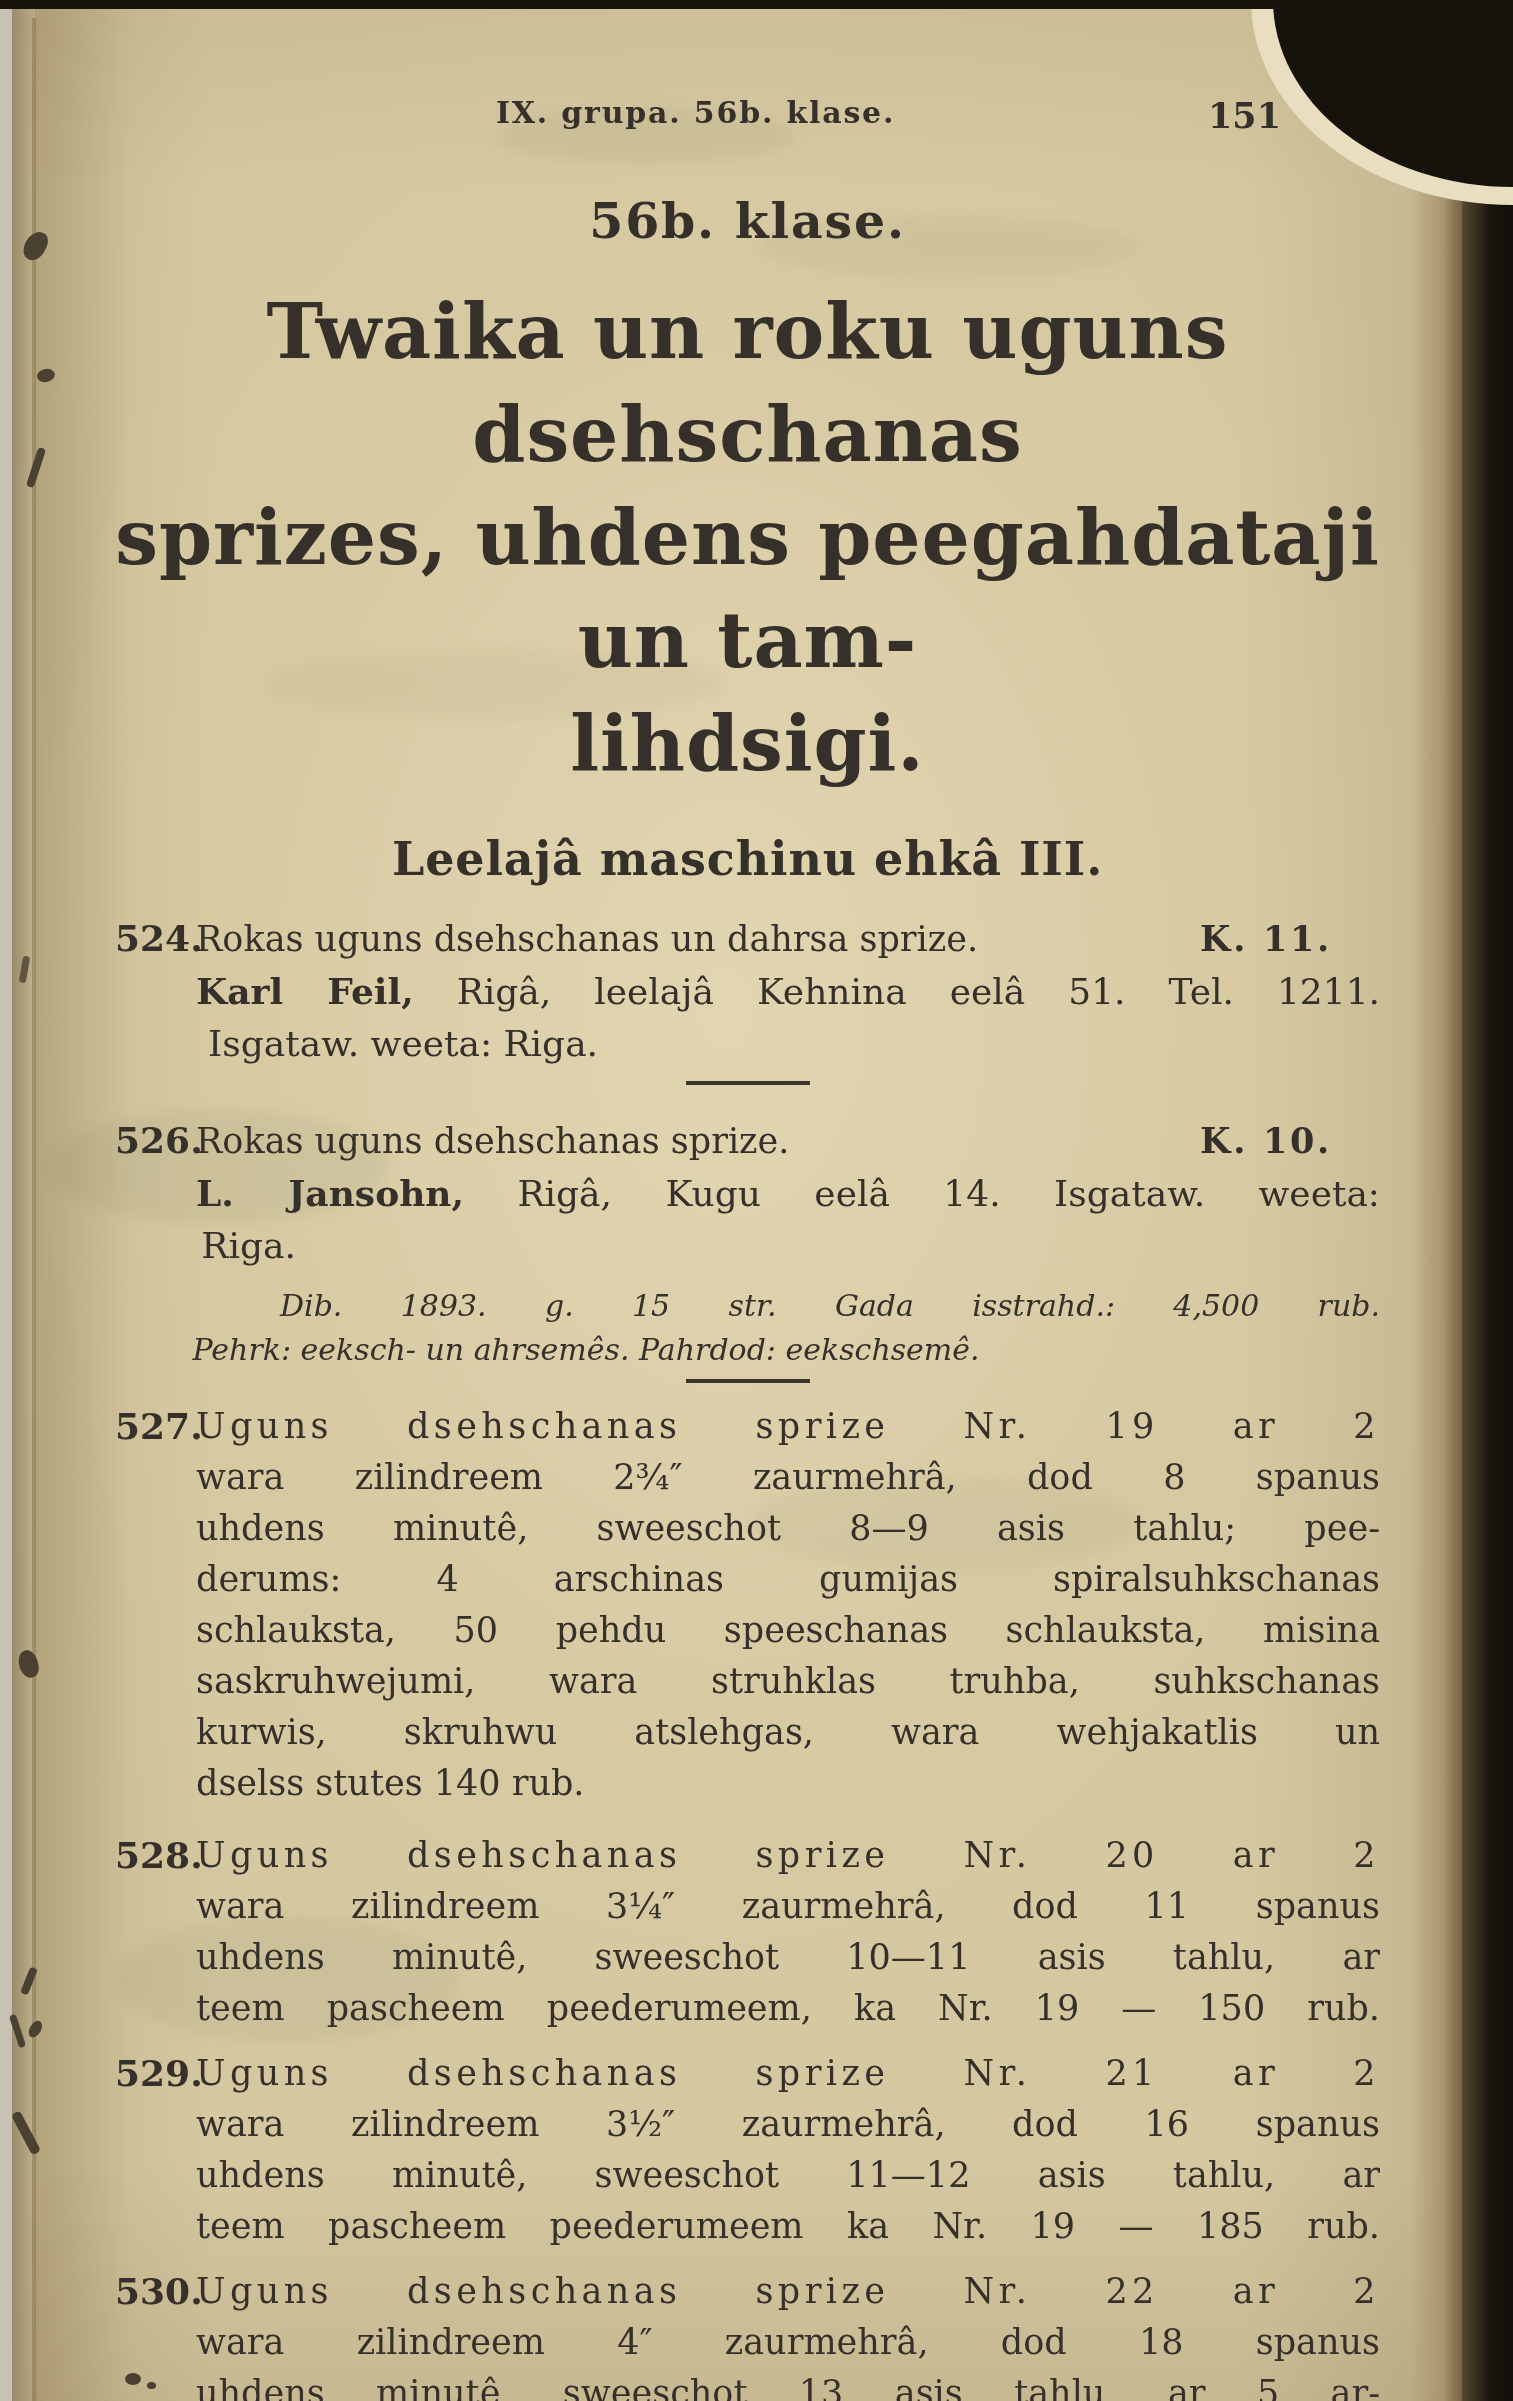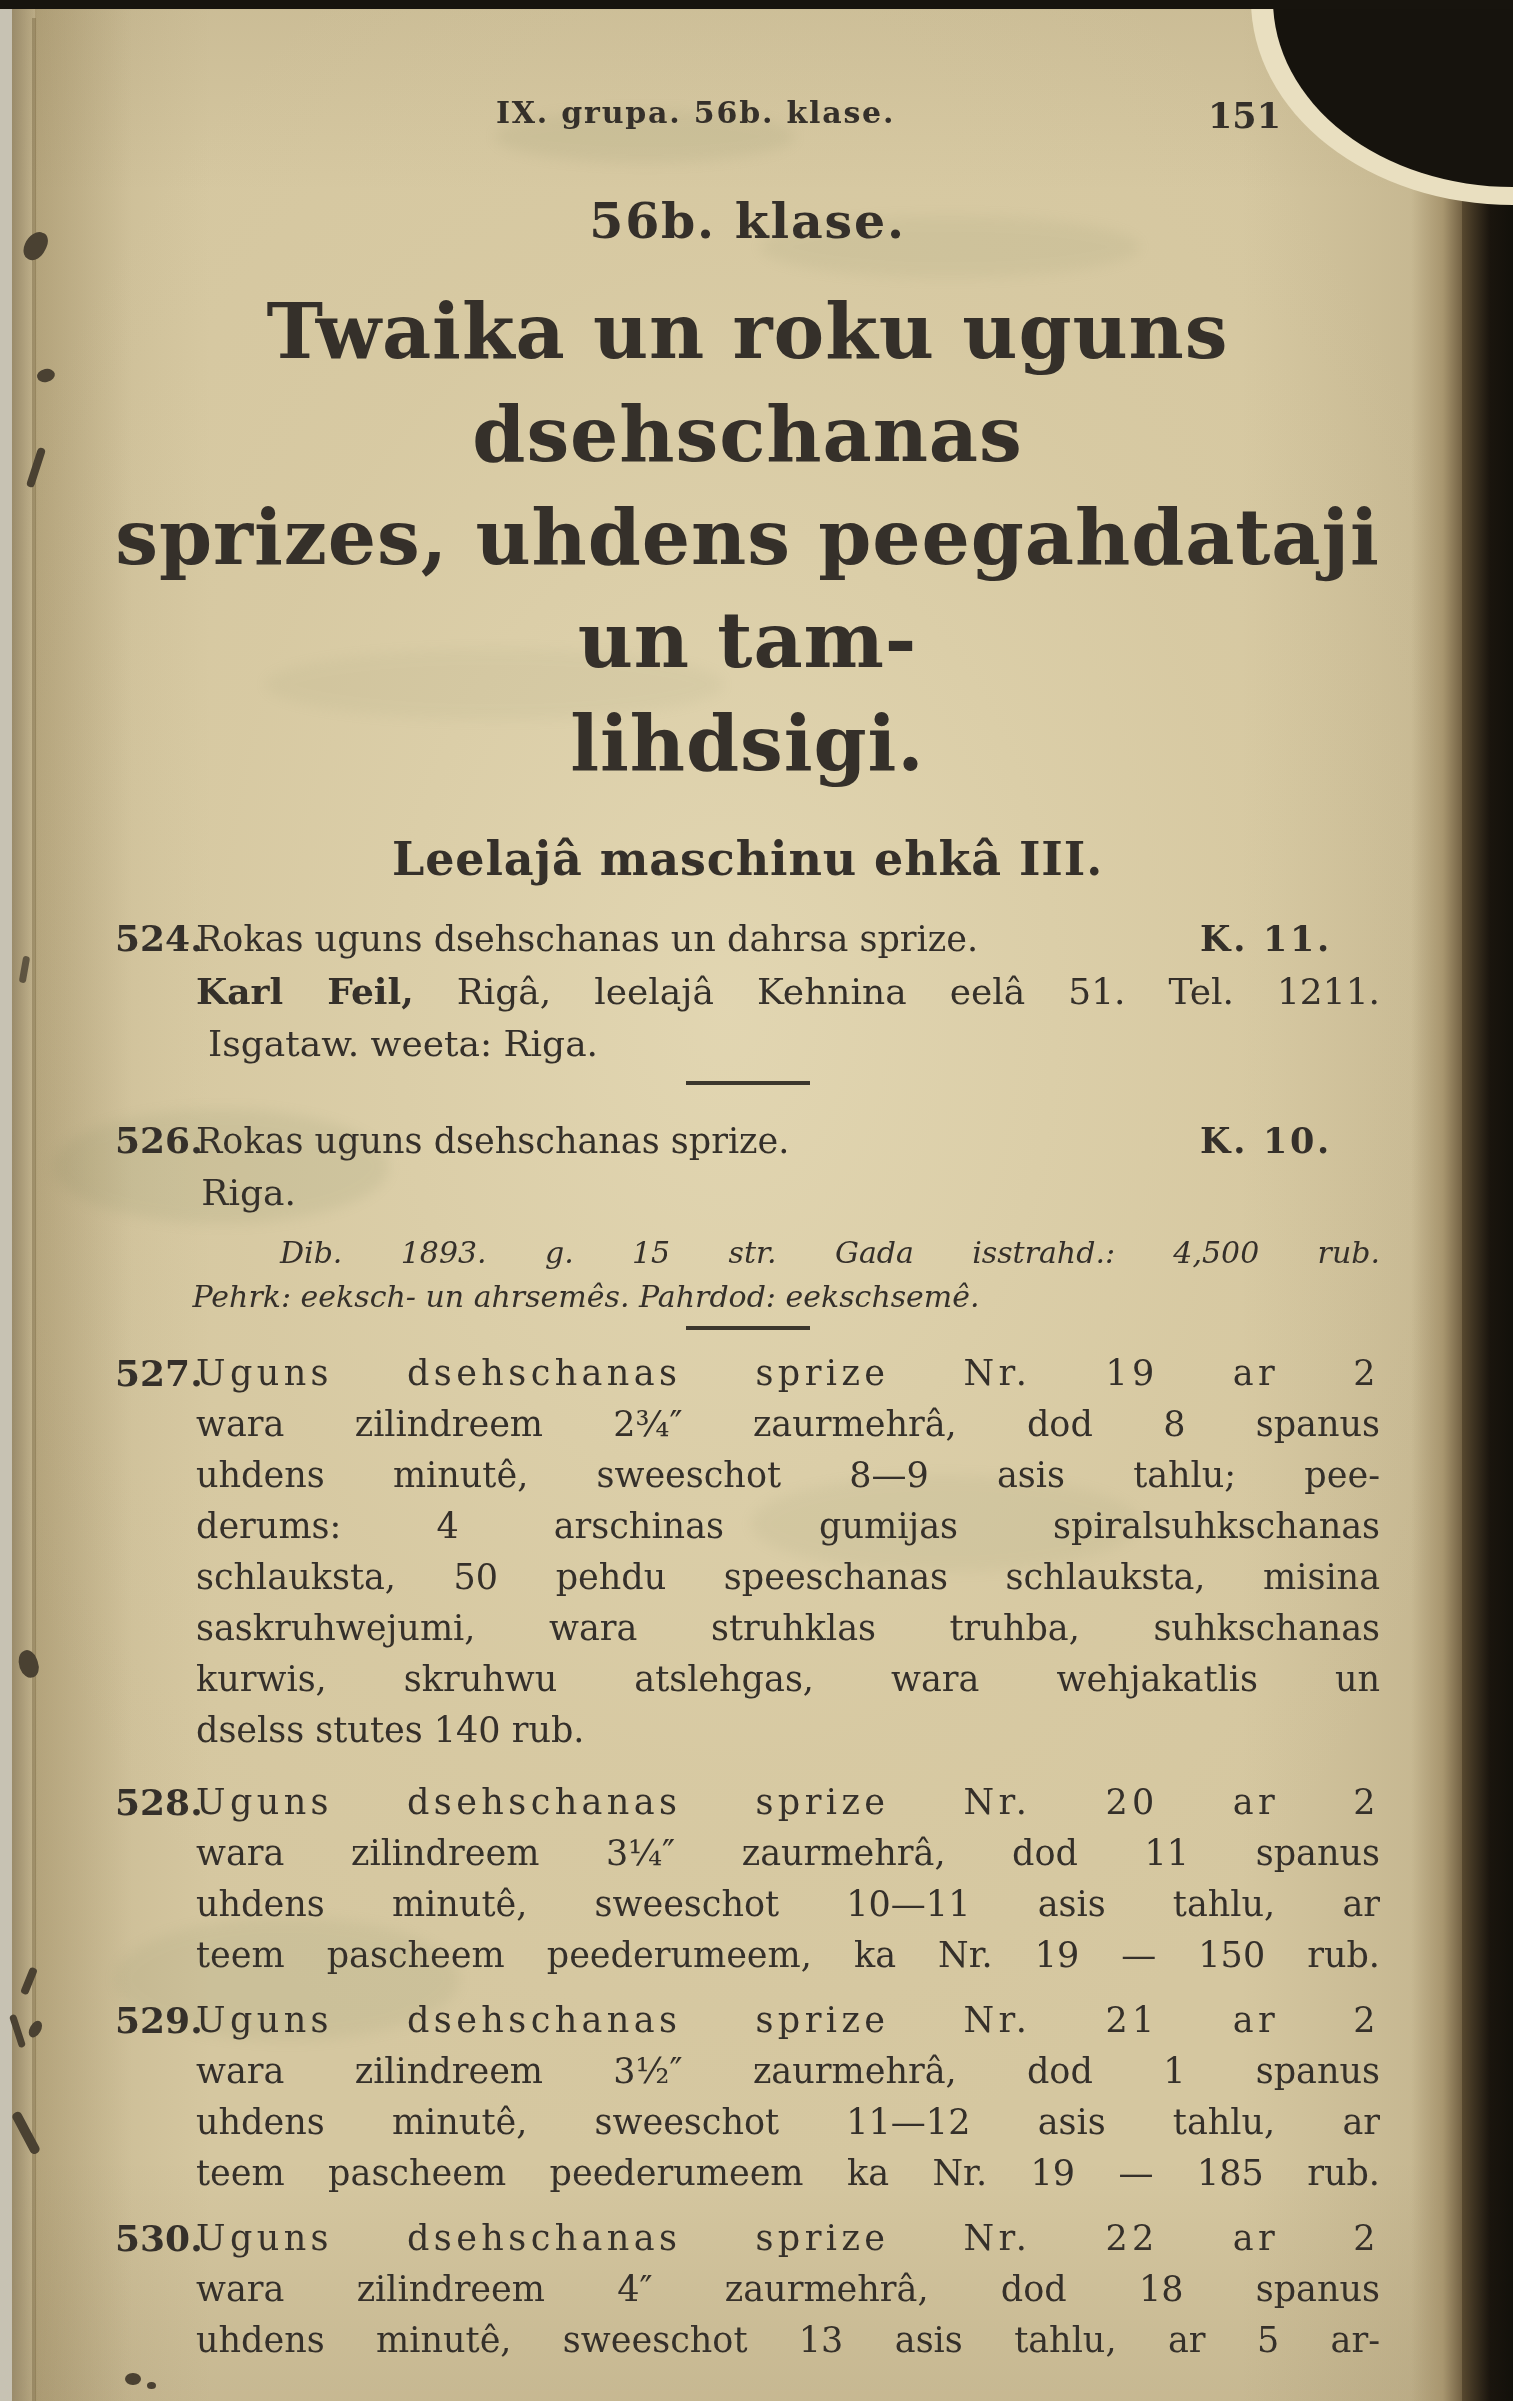--- a/index.html
+++ b/index.html
@@ -132,20 +132,23 @@
   </div>
   <div class="divider"></div>
 
   <div class="entry mt34">
     <div class="e-num">526.</div>
     <div class="e-body">
       <div class="t-row">
         <span>Rokas uguns dsehschanas sprize.</span>
         <span class="badge">K. 10.</span>
       </div>
+      <div class="vendor">
+        <b>L. Jansohn,</b> <span>Rigâ, Kugu eelâ 14.  Isgataw. weeta:</span>
+      </div>
       <div class="origin ind6">Riga.</div>
       <div class="detail first">Dib. 1893.  g.  15  str.  Gada  isstrahd.:  4,500  rub.</div>
       <div class="detail second">Pehrk: eeksch- un ahrsemês.  Pahrdod: eekschsemê.</div>
     </div>
   </div>
   <div class="divider tight"></div>
 
   <div class="entry mt20">
     <div class="e-num">527.</div>
     <div class="e-body">
@@ -167,21 +170,21 @@
       <div class="bl">wara zilindreem 3¼″ zaurmehrâ, dod 11 spanus</div>
       <div class="bl">uhdens minutê, sweeschot 10—11 asis tahlu, ar</div>
       <div class="bl">teem pascheem peederumeem, ka Nr. 19 — 150 rub.</div>
     </div>
   </div>
 
   <div class="entry mt16">
     <div class="e-num">529.</div>
     <div class="e-body">
       <div class="bl spread">Uguns dsehschanas sprize Nr. 21 ar 2</div>
-      <div class="bl">wara zilindreem 3½″ zaurmehrâ, dod 1 spanus</div>
+      <div class="bl">wara zilindreem 3½″ zaurmehrâ, dod 16 spanus</div>
       <div class="bl">uhdens minutê, sweeschot 11—12 asis tahlu, ar</div>
       <div class="bl">teem pascheem peederumeem ka Nr. 19 — 185 rub.</div>
     </div>
   </div>
 
   <div class="entry mt16">
     <div class="e-num">530.</div>
     <div class="e-body">
       <div class="bl spread">Uguns dsehschanas sprize Nr. 22 ar 2</div>
       <div class="bl">wara zilindreem 4″ zaurmehrâ, dod 18 spanus</div>

